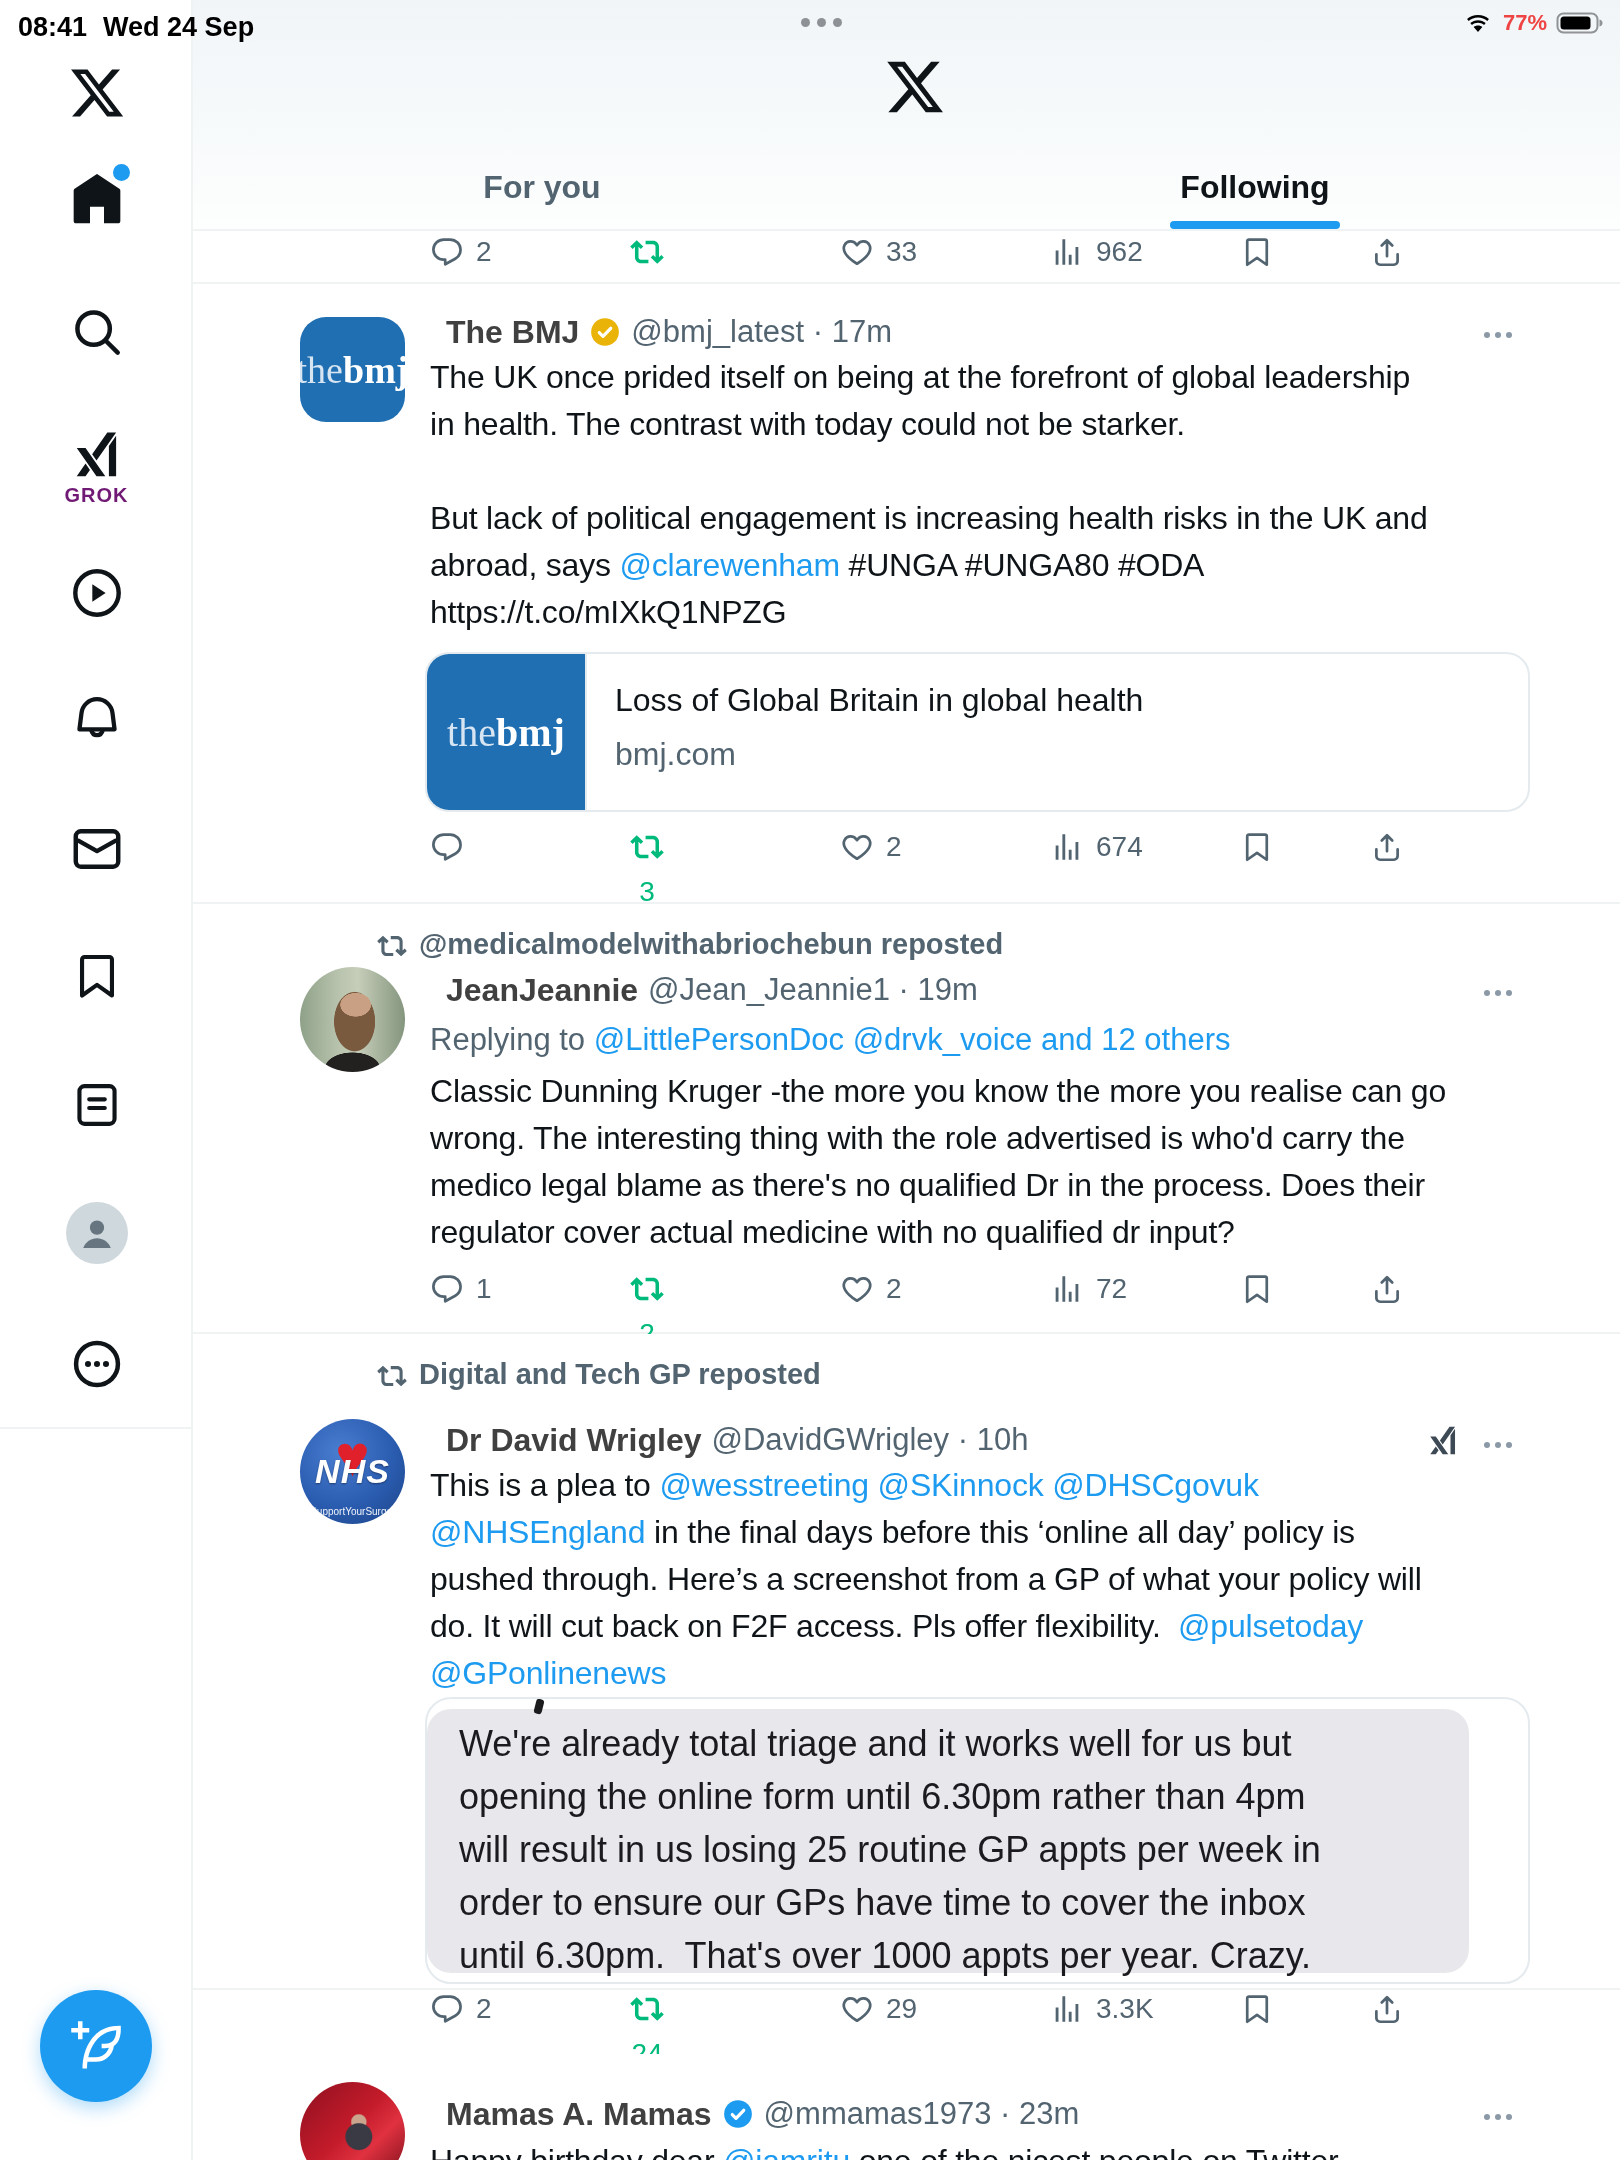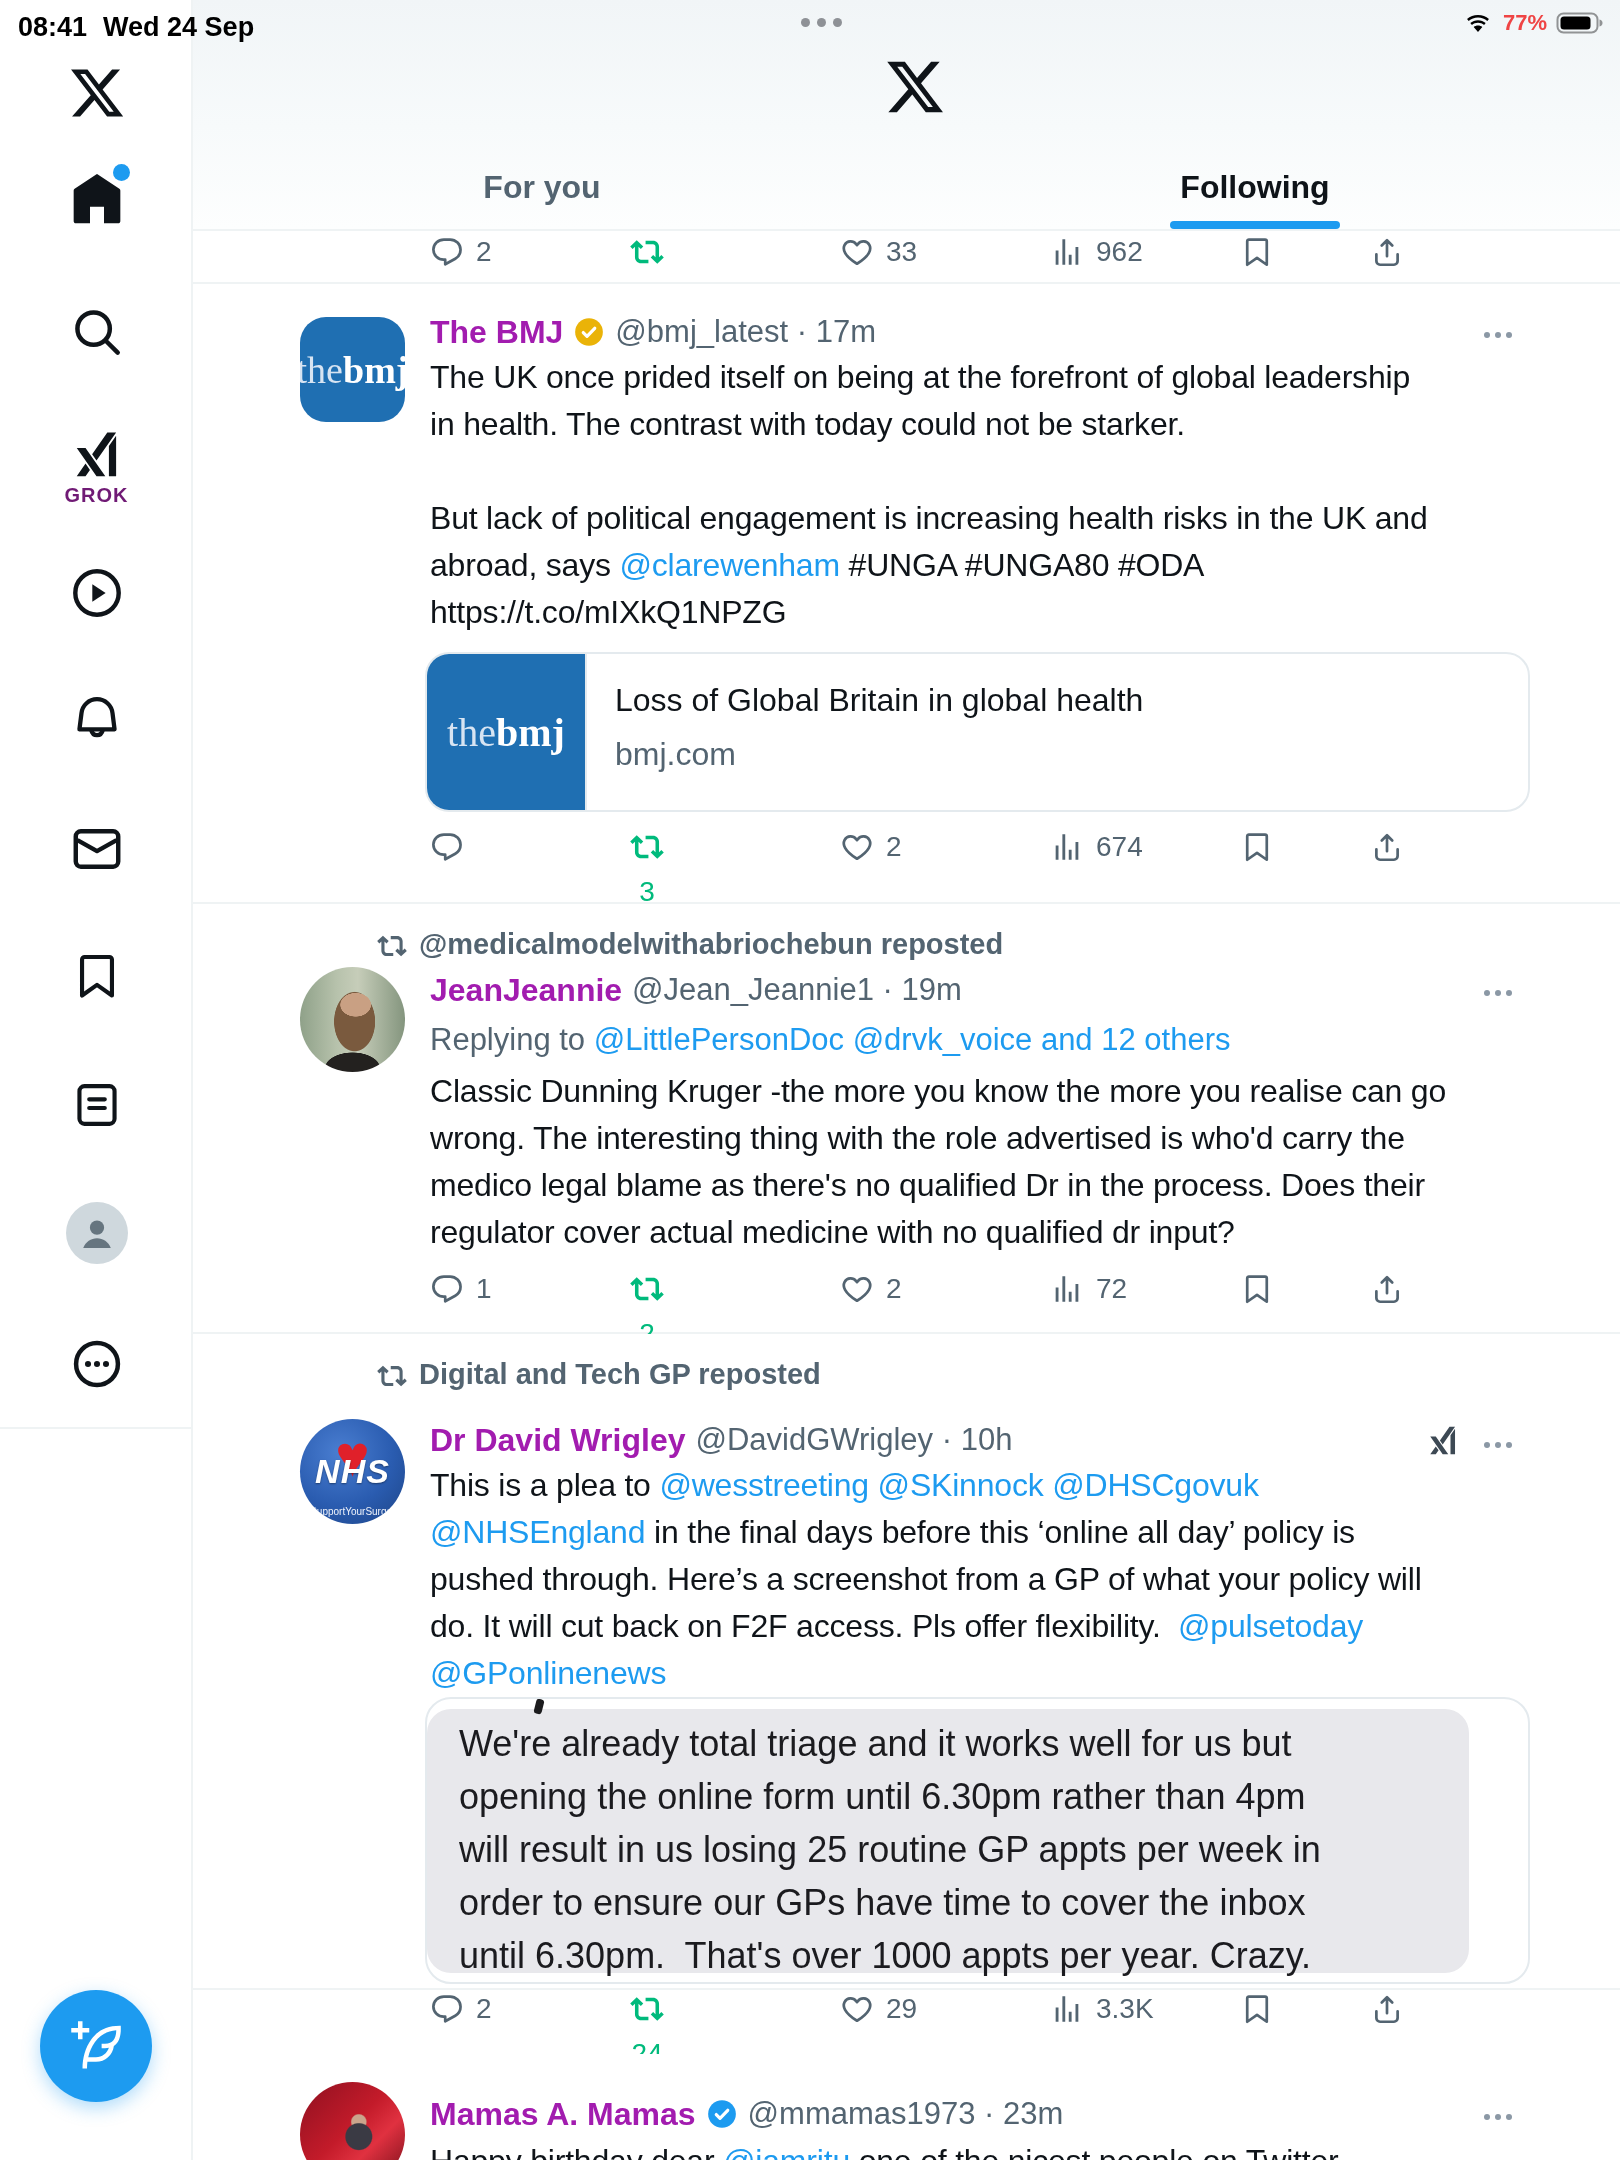--- a/index.html
+++ b/index.html
@@ -68,21 +68,21 @@
   .mamas-av{background:
       radial-gradient(circle at 56% 52%,#3a3a44 16%,rgba(0,0,0,0) 17.5%),
       radial-gradient(circle at 56% 38%,#caa48c 8%,rgba(0,0,0,0) 9.5%),
       linear-gradient(135deg,#8e1020 0%,#c31b2a 45%,#e03140 65%,#6e0c16 100%);}
 
   .repost-row{position:absolute;left:184px;top:24px;display:flex;align-items:flex-end;gap:12px;color:#536471;}
   .repost-row svg{width:30px;height:30px;color:#536471;}
   .repost-label{font-size:29px;font-weight:700;}
 
   .name-row{position:absolute;left:237px;height:44px;display:flex;align-items:center;gap:10px;white-space:nowrap;}
-  .t-name{font-size:32px;font-weight:700;color:#a21caf;cursor:pointer;}
+  .t-name{font-size:32px;font-weight:700;color:#404040;cursor:pointer;margin-left:16px;}
   .t-meta{font-size:31px;color:#536471;}
   .badge{width:32px;height:32px;}
   .badge-gold{color:#eab308;}
   .badge-blue{color:#1d9bf0;}
 
   .more-dots{position:absolute;left:1285px;display:flex;gap:5px;cursor:pointer;padding:6px;}
   .more-dots i{width:6px;height:6px;border-radius:50%;background:#8b98a5;}
   .grok-mini{position:absolute;left:1233px;top:90px;width:34px;height:34px;color:#3d4954;cursor:pointer;}
 
   .body{position:absolute;left:237px;font-size:32px;line-height:47px;letter-spacing:-.2px;color:#0f1419;white-space:pre;}

